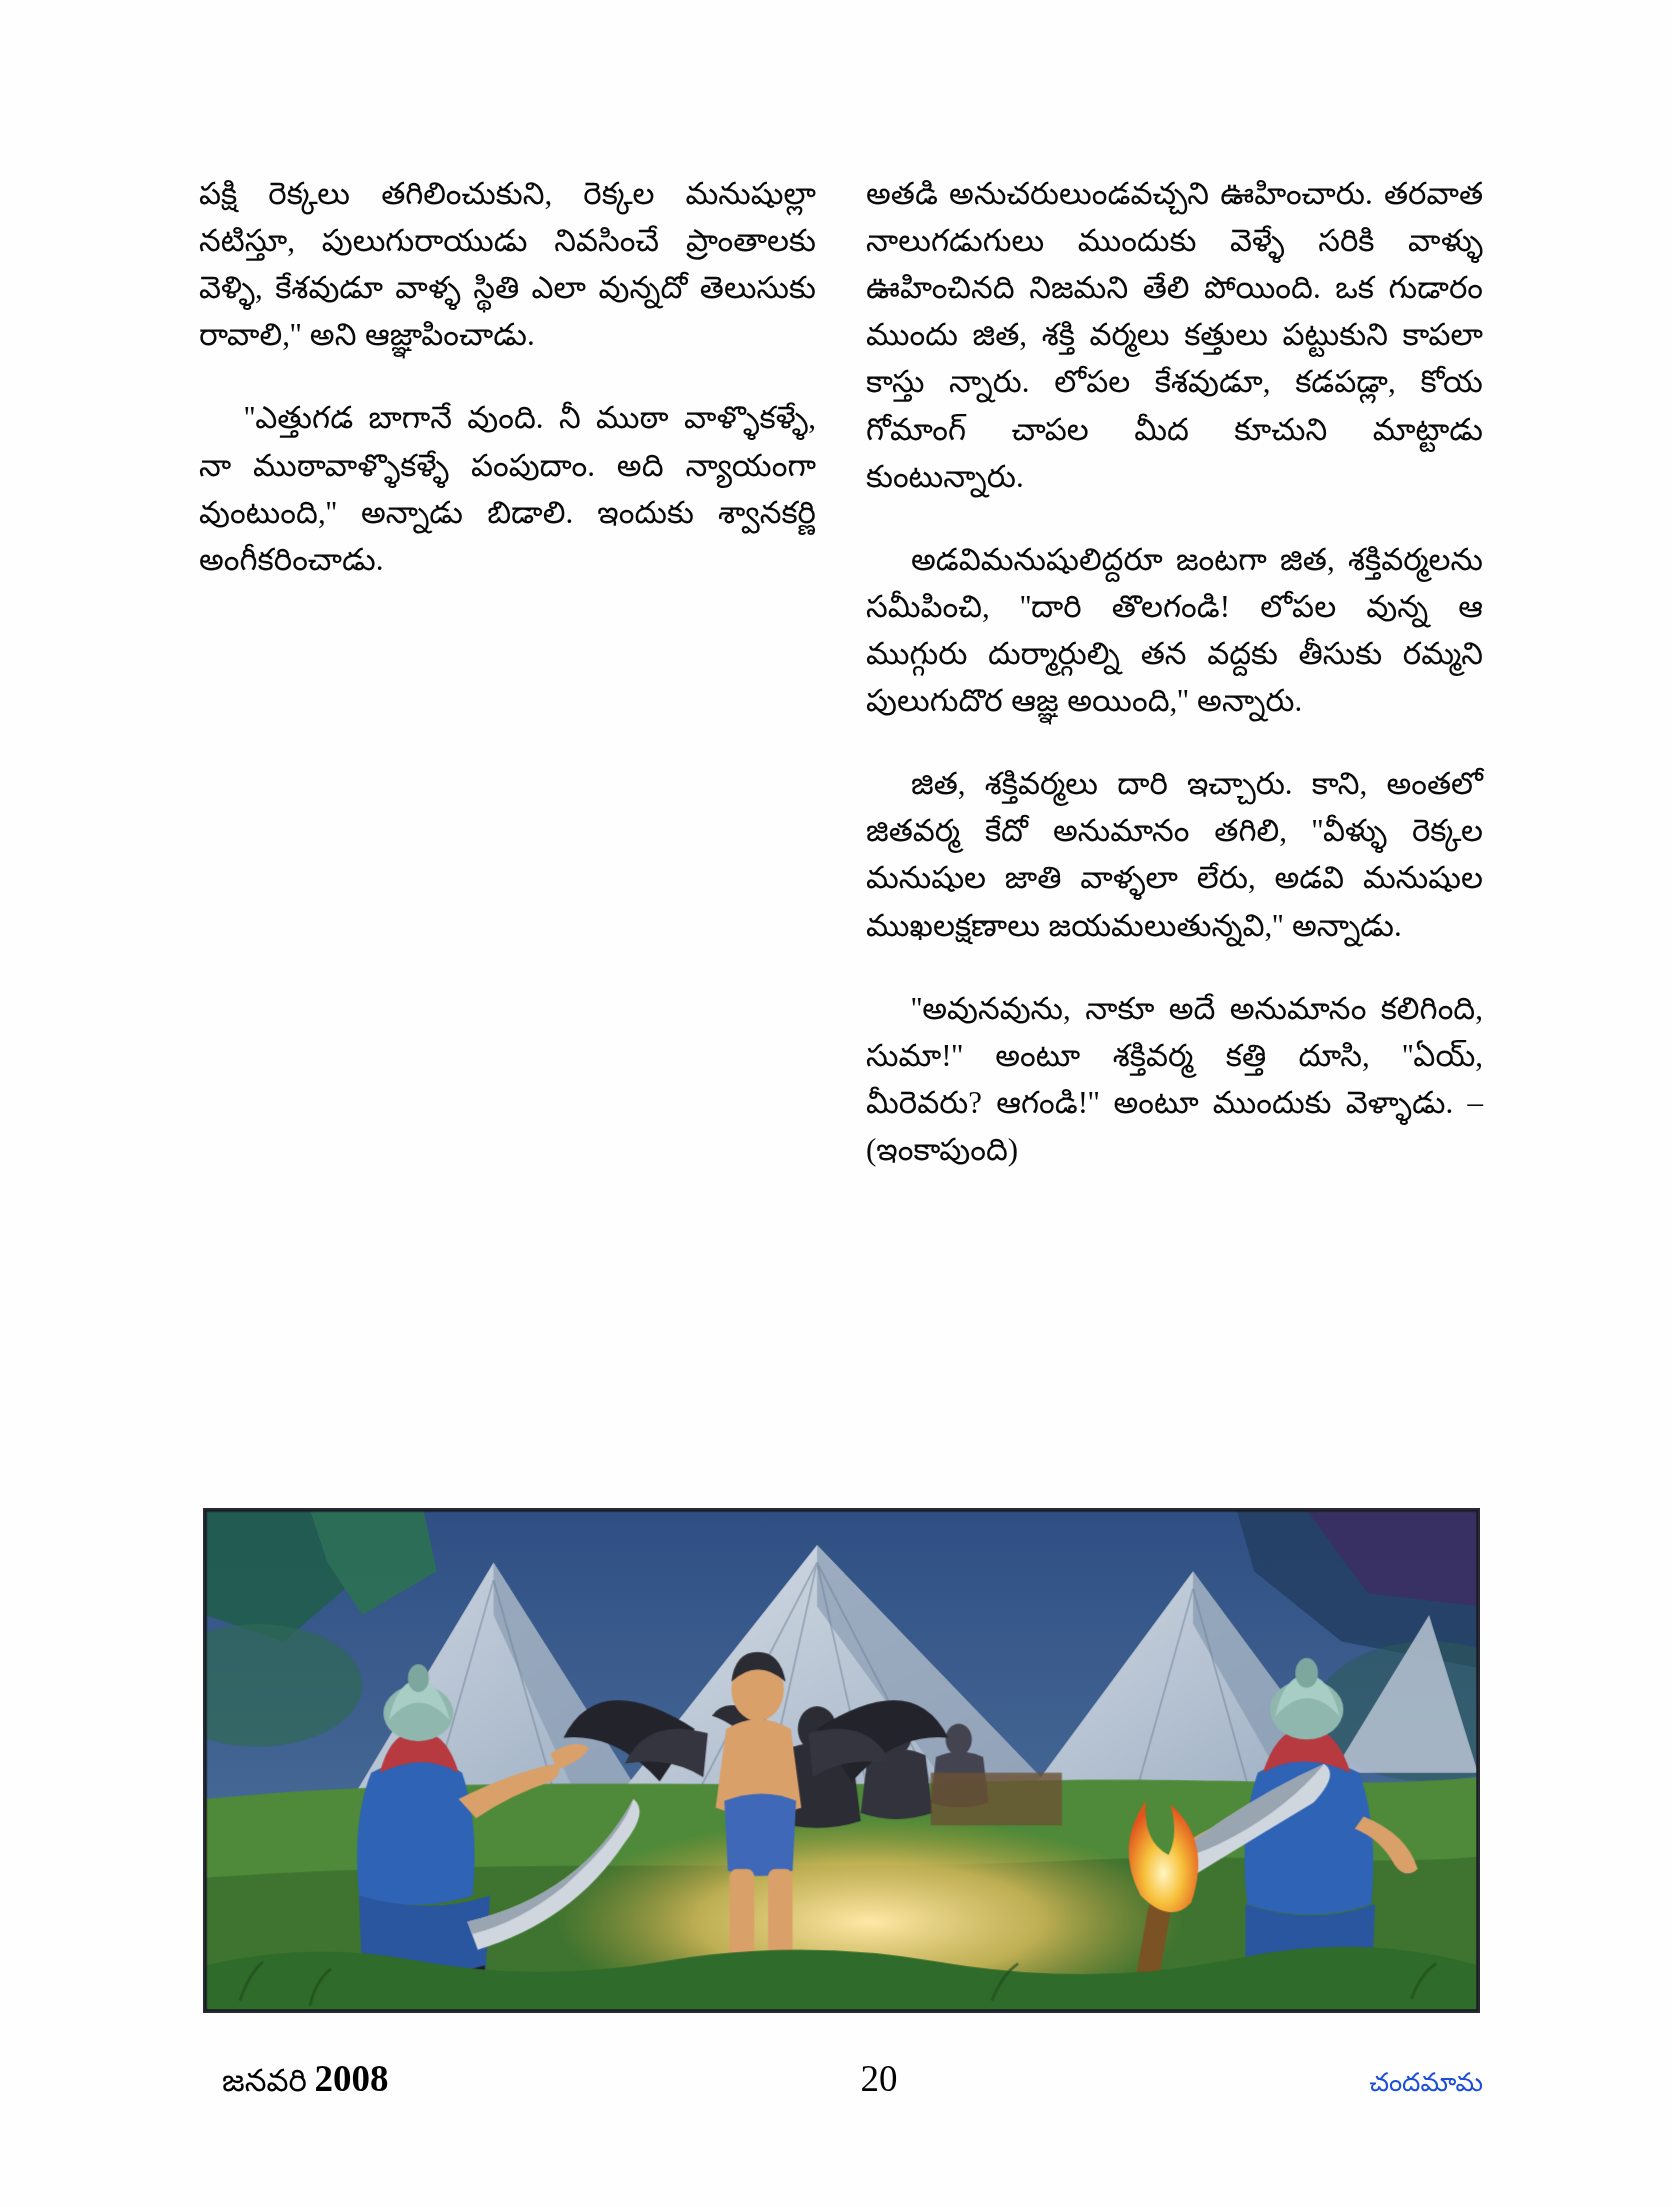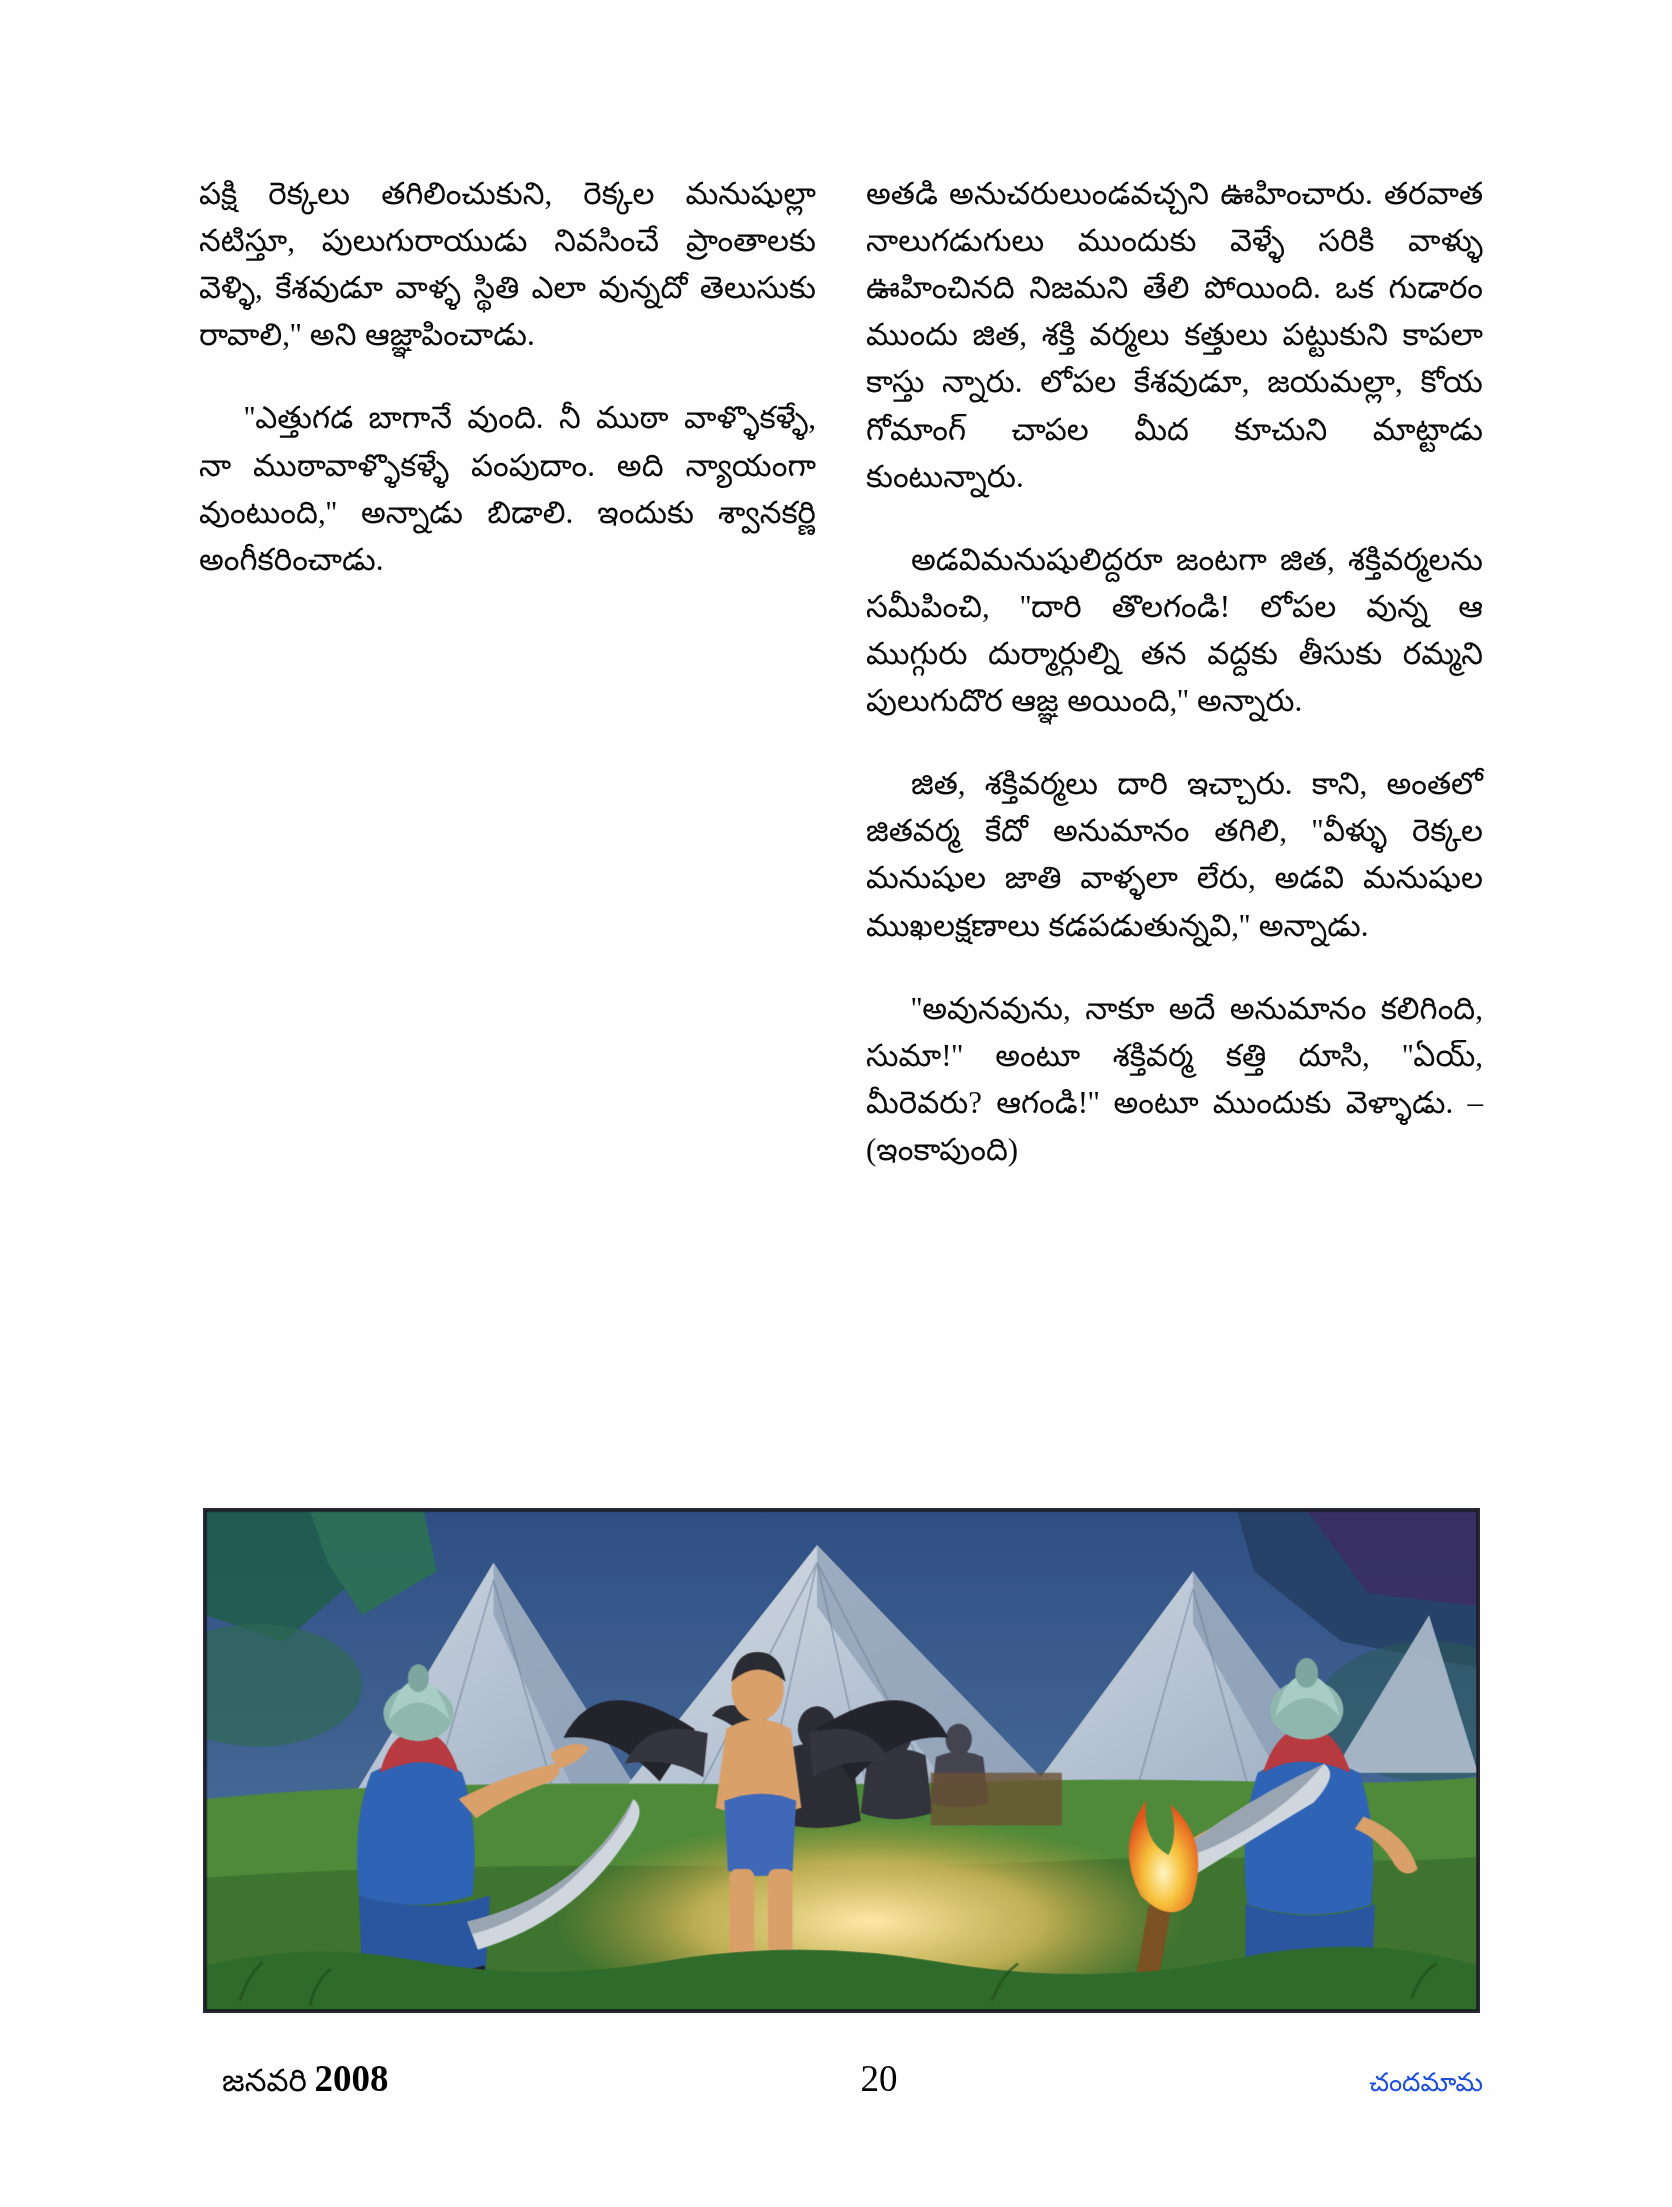--- a/index.html
+++ b/index.html
@@ -99,23 +99,23 @@
 <div class="page">
 
   <div class="columns">
 
     <div class="col">
       <p>పక్షి రెక్కలు తగిలించుకుని, రెక్కల మనుషుల్లా నటిస్తూ, పులుగురాయుడు నివసించే ప్రాంతాలకు వెళ్ళి, కేశవుడూ వాళ్ళ స్థితి ఎలా వున్నదో తెలుసుకు రావాలి,'' అని ఆజ్ఞాపించాడు.</p>
       <p class="indent">''ఎత్తుగడ బాగానే వుంది. నీ ముఠా వాళ్ళొకళ్ళే, నా ముఠావాళ్ళొకళ్ళే పంపుదాం. అది న్యాయంగా వుంటుంది,'' అన్నాడు బిడాలి. ఇందుకు శ్వానకర్ణి అంగీకరించాడు.</p>
     </div>
 
     <div class="col">
-      <p>అతడి అనుచరులుండవచ్చని ఊహించారు. తరవాత నాలుగడుగులు ముందుకు వెళ్ళే సరికి వాళ్ళు ఊహించినది నిజమని తేలి పోయింది. ఒక గుడారం ముందు జిత, శక్తి వర్మలు కత్తులు పట్టుకుని కాపలా కాస్తు న్నారు. లోపల కేశవుడూ, జయమల్లా, కోయ గోమాంగ్ చాపల మీద కూచుని మాట్టాడు కుంటున్నారు.</p>
+      <p>అతడి అనుచరులుండవచ్చని ఊహించారు. తరవాత నాలుగడుగులు ముందుకు వెళ్ళే సరికి వాళ్ళు ఊహించినది నిజమని తేలి పోయింది. ఒక గుడారం ముందు జిత, శక్తి వర్మలు కత్తులు పట్టుకుని కాపలా కాస్తు న్నారు. లోపల కేశవుడూ, కడపడ్లా, కోయ గోమాంగ్ చాపల మీద కూచుని మాట్టాడు కుంటున్నారు.</p>
       <p class="indent">అడవిమనుషులిద్దరూ జంటగా జిత, శక్తివర్మలను సమీపించి, ''దారి తొలగండి! లోపల వున్న ఆ ముగ్గురు దుర్మార్గుల్ని తన వద్దకు తీసుకు రమ్మని పులుగుదొర ఆజ్ఞ అయింది,'' అన్నారు.</p>
-      <p class="indent">జిత, శక్తివర్మలు దారి ఇచ్చారు. కాని, అంతలో జితవర్మ కేదో అనుమానం తగిలి, ''వీళ్ళు రెక్కల మనుషుల జాతి వాళ్ళలా లేరు, అడవి మనుషుల ముఖలక్షణాలు కడపడుతున్నవి,'' అన్నాడు.</p>
+      <p class="indent">జిత, శక్తివర్మలు దారి ఇచ్చారు. కాని, అంతలో జితవర్మ కేదో అనుమానం తగిలి, ''వీళ్ళు రెక్కల మనుషుల జాతి వాళ్ళలా లేరు, అడవి మనుషుల ముఖలక్షణాలు జయమలుతున్నవి,'' అన్నాడు.</p>
       <p class="indent">''అవునవును, నాకూ అదే అనుమానం కలిగింది, సుమా!'' అంటూ శక్తివర్మ కత్తి దూసి, ''ఏయ్, మీరెవరు? ఆగండి!'' అంటూ ముందుకు వెళ్ళాడు.      –(ఇంకాపుంది)</p>
     </div>
 
   </div>
 
   <div class="illustration">
     <svg class="illus-svg" viewBox="0 0 1456 572" preserveAspectRatio="none">
       <defs>
         <linearGradient id="skyg" x1="0" y1="0" x2="0" y2="1">
           <stop offset="0" stop-color="#2f4f84"></stop>

